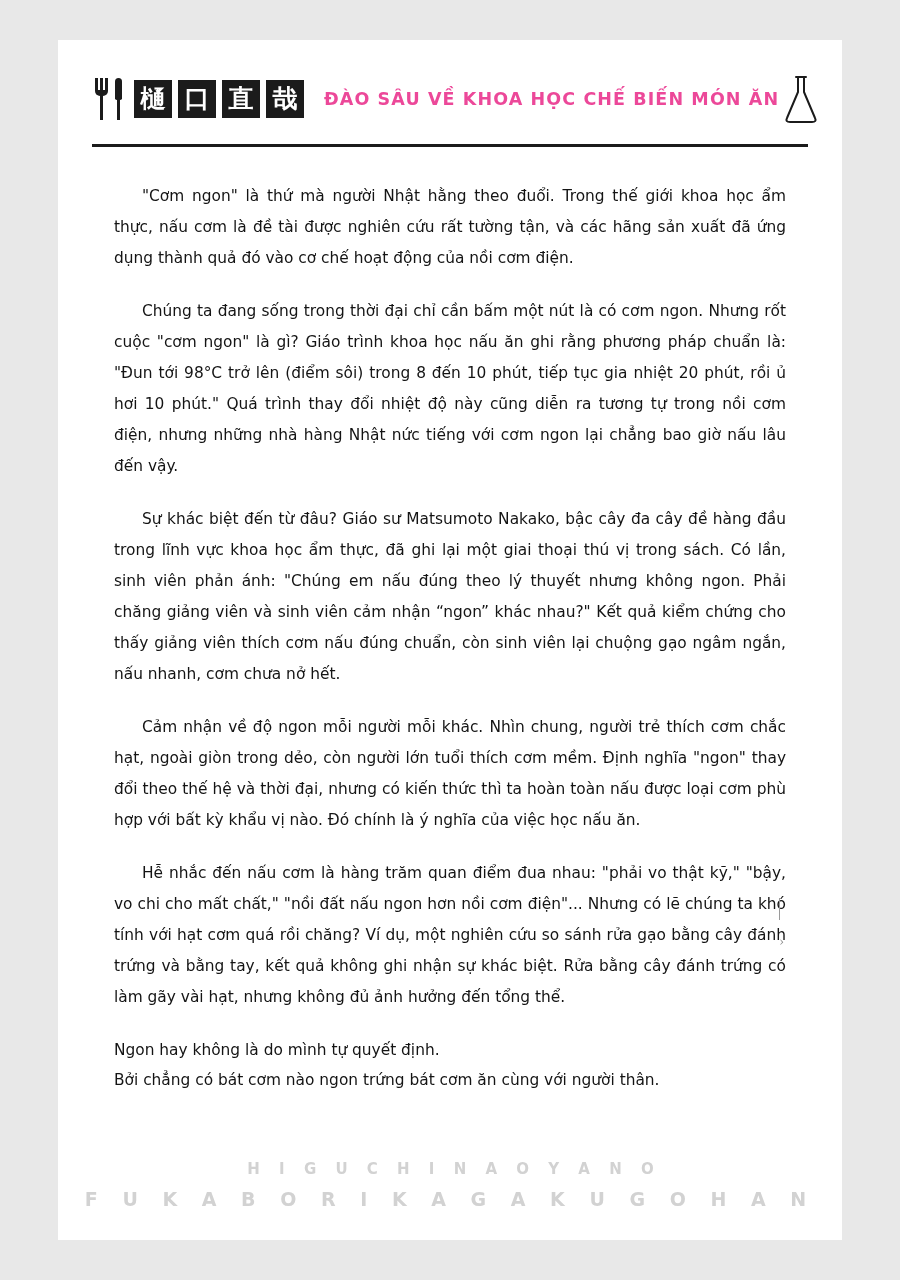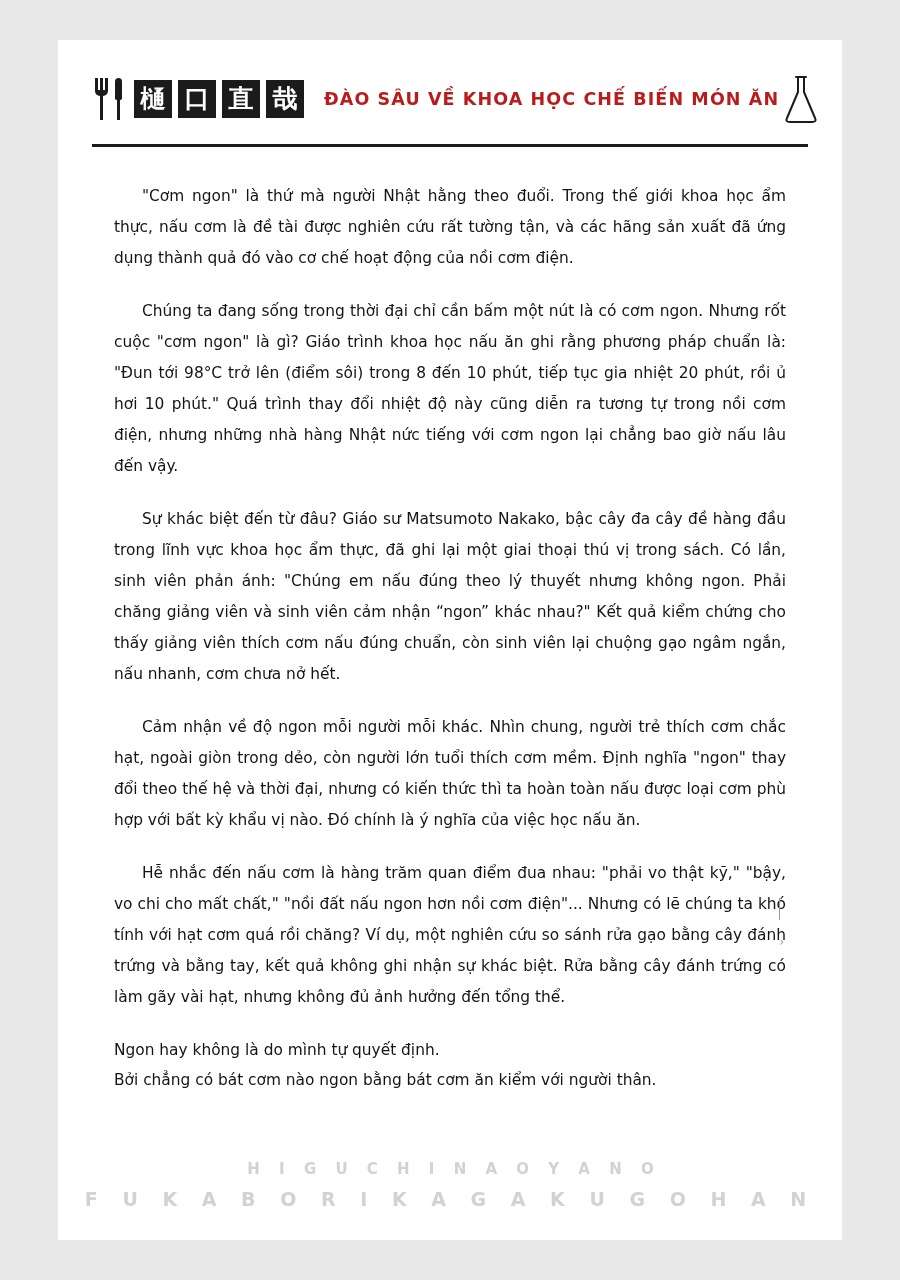--- a/index.html
+++ b/index.html
@@ -99,21 +99,21 @@
     text-align: center;
     margin-right: 6px;
     flex: none;
     font-weight: bold;
   }
   .header-title {
     font-family: "DejaVu Sans", sans-serif;
     font-size: 17.5px;
     font-weight: bold;
     letter-spacing: 1.1px;
-    color: #b91c1c;
+    color: #ec4899;
     margin-left: 14px;
     white-space: nowrap;
   }
   .flask {
     margin-left: auto;
     width: 44px;
     height: 52px;
     flex: none;
     position: relative;
   }
@@ -212,21 +212,21 @@
 
   <div class="content">
     <p class="para">"Cơm ngon" là thứ mà người Nhật hằng theo đuổi. Trong thế giới khoa học ẩm thực, nấu cơm là đề tài được nghiên cứu rất tường tận, và các hãng sản xuất đã ứng dụng thành quả đó vào cơ chế hoạt động của nồi cơm điện.</p>
     <p class="para">Chúng ta đang sống trong thời đại chỉ cần bấm một nút là có cơm ngon. Nhưng rốt cuộc "cơm ngon" là gì? Giáo trình khoa học nấu ăn ghi rằng phương pháp chuẩn là: "Đun tới 98°C trở lên (điểm sôi) trong 8 đến 10 phút, tiếp tục gia nhiệt 20 phút, rồi ủ hơi 10 phút." Quá trình thay đổi nhiệt độ này cũng diễn ra tương tự trong nồi cơm điện, nhưng những nhà hàng Nhật nức tiếng với cơm ngon lại chẳng bao giờ nấu lâu đến vậy.</p>
     <p class="para">Sự khác biệt đến từ đâu? Giáo sư Matsumoto Nakako, bậc cây đa cây đề hàng đầu trong lĩnh vực khoa học ẩm thực, đã ghi lại một giai thoại thú vị trong sách. Có lần, sinh viên phản ánh: "Chúng em nấu đúng theo lý thuyết nhưng không ngon. Phải chăng giảng viên và sinh viên cảm nhận “ngon” khác nhau?" Kết quả kiểm chứng cho thấy giảng viên thích cơm nấu đúng chuẩn, còn sinh viên lại chuộng gạo ngâm ngắn, nấu nhanh, cơm chưa nở hết.</p>
     <p class="para">Cảm nhận về độ ngon mỗi người mỗi khác. Nhìn chung, người trẻ thích cơm chắc hạt, ngoài giòn trong dẻo, còn người lớn tuổi thích cơm mềm. Định nghĩa "ngon" thay đổi theo thế hệ và thời đại, nhưng có kiến thức thì ta hoàn toàn nấu được loại cơm phù hợp với bất kỳ khẩu vị nào. Đó chính là ý nghĩa của việc học nấu ăn.</p>
     <p class="para">Hễ nhắc đến nấu cơm là hàng trăm quan điểm đua nhau: "phải vo thật kỹ," "bậy, vo chi cho mất chất," "nồi đất nấu ngon hơn nồi cơm điện"... Nhưng có lẽ chúng ta khó tính với hạt cơm quá rồi chăng? Ví dụ, một nghiên cứu so sánh rửa gạo bằng cây đánh trứng và bằng tay, kết quả không ghi nhận sự khác biệt. Rửa bằng cây đánh trứng có làm gãy vài hạt, nhưng không đủ ảnh hưởng đến tổng thể.</p>
 
     <div class="closing">
       <p>Ngon hay không là do mình tự quyết định.</p>
-      <p>Bởi chẳng có bát cơm nào ngon bằng bát cơm ăn kiểm với người thân.</p>
+      <p>Bởi chẳng có bát cơm nào ngon trứng bát cơm ăn cùng với người thân.</p>
     </div>
   </div>
 
   <div class="mark-bar"></div>
   <div class="mark-quote">›</div>
 
   <div class="footer">
     <div class="footer-line1">H I G U C H I   N A O Y A N O</div>
     <div class="footer-line2">F U K A B O R I K A G A K U G O H A N</div>
   </div>

